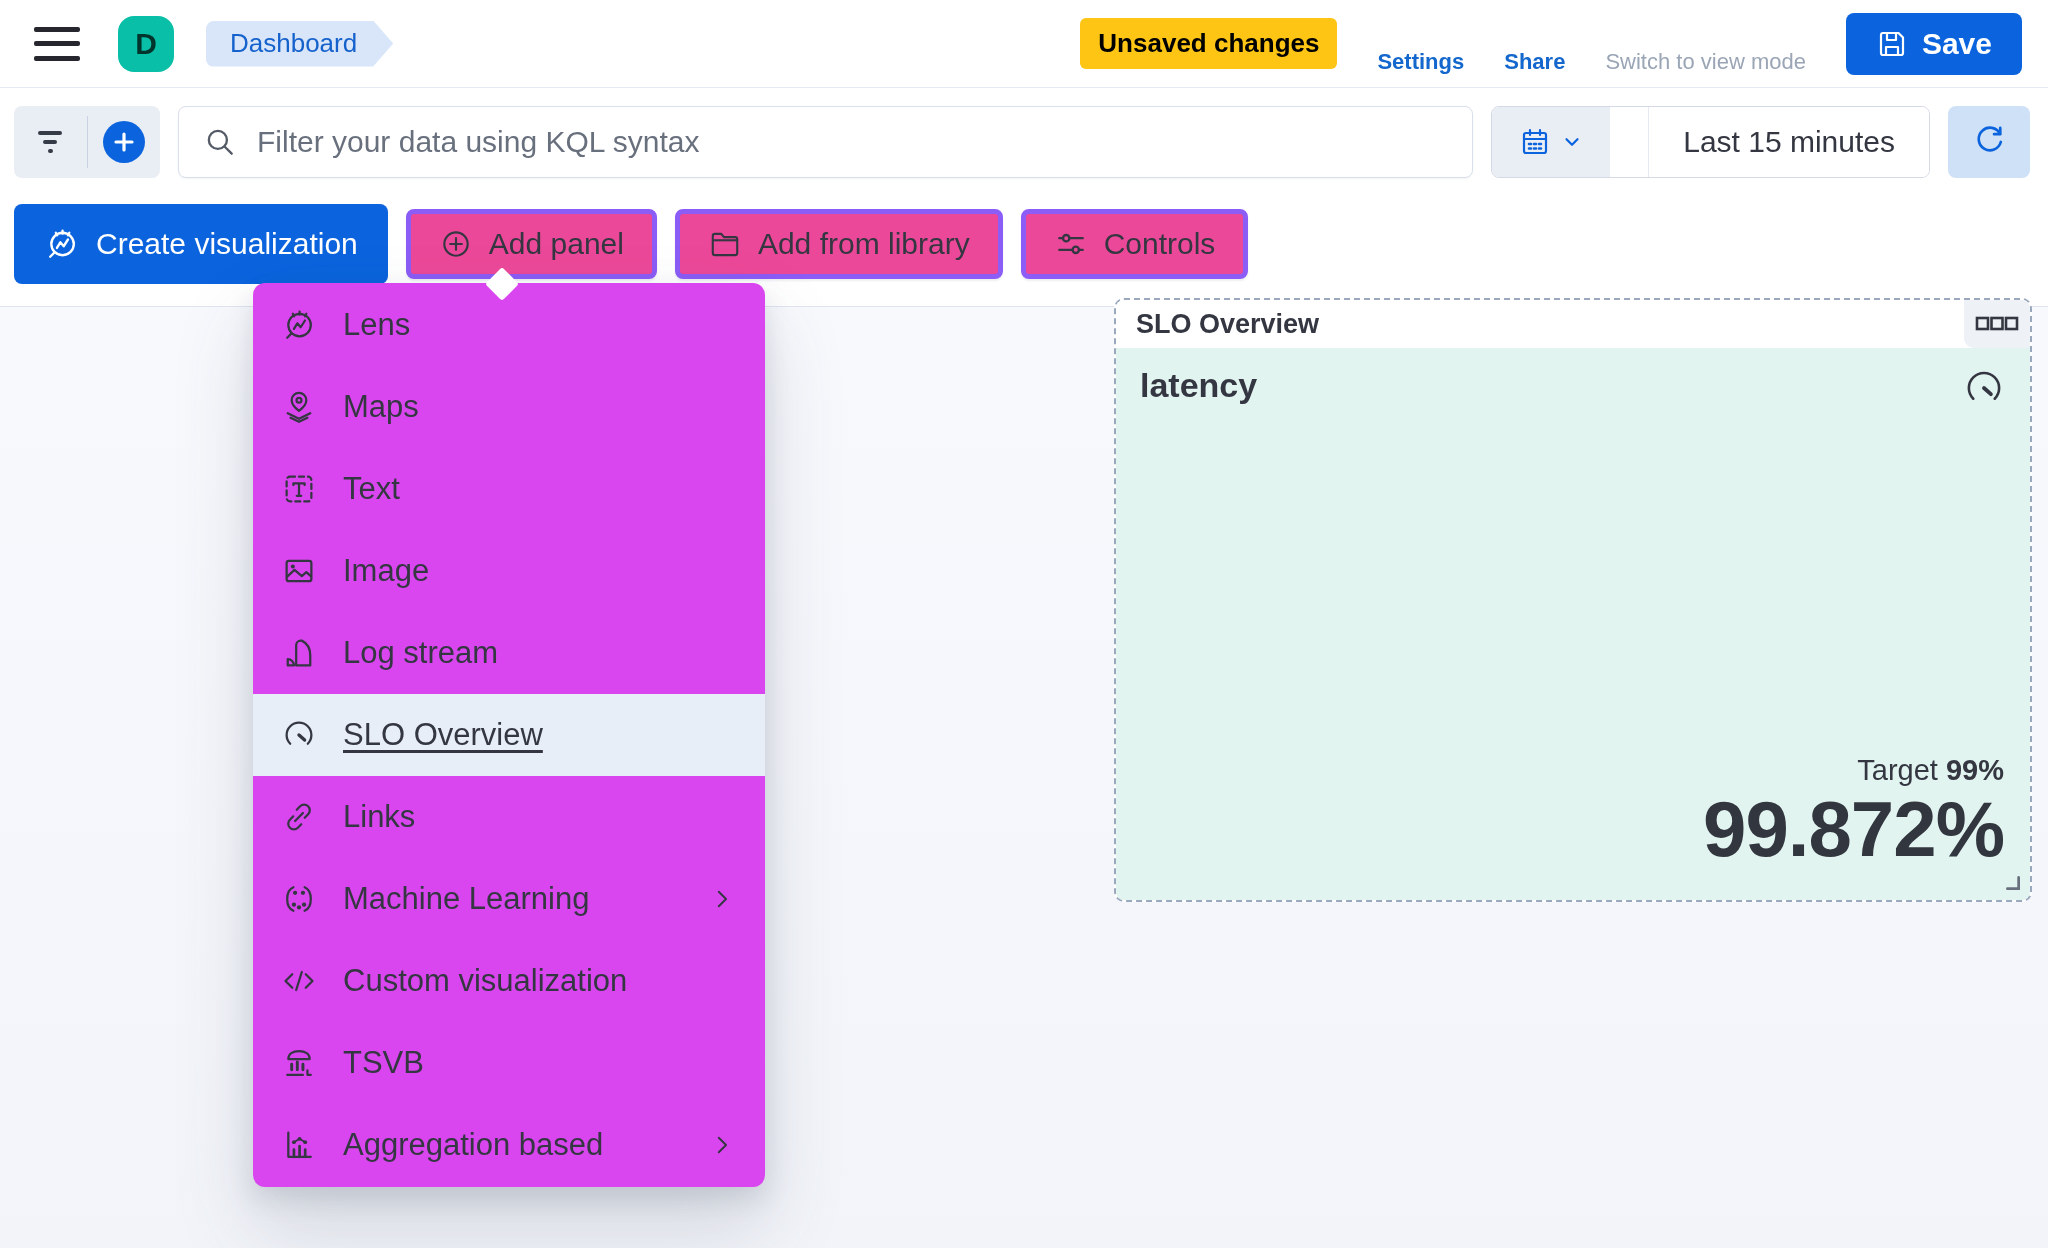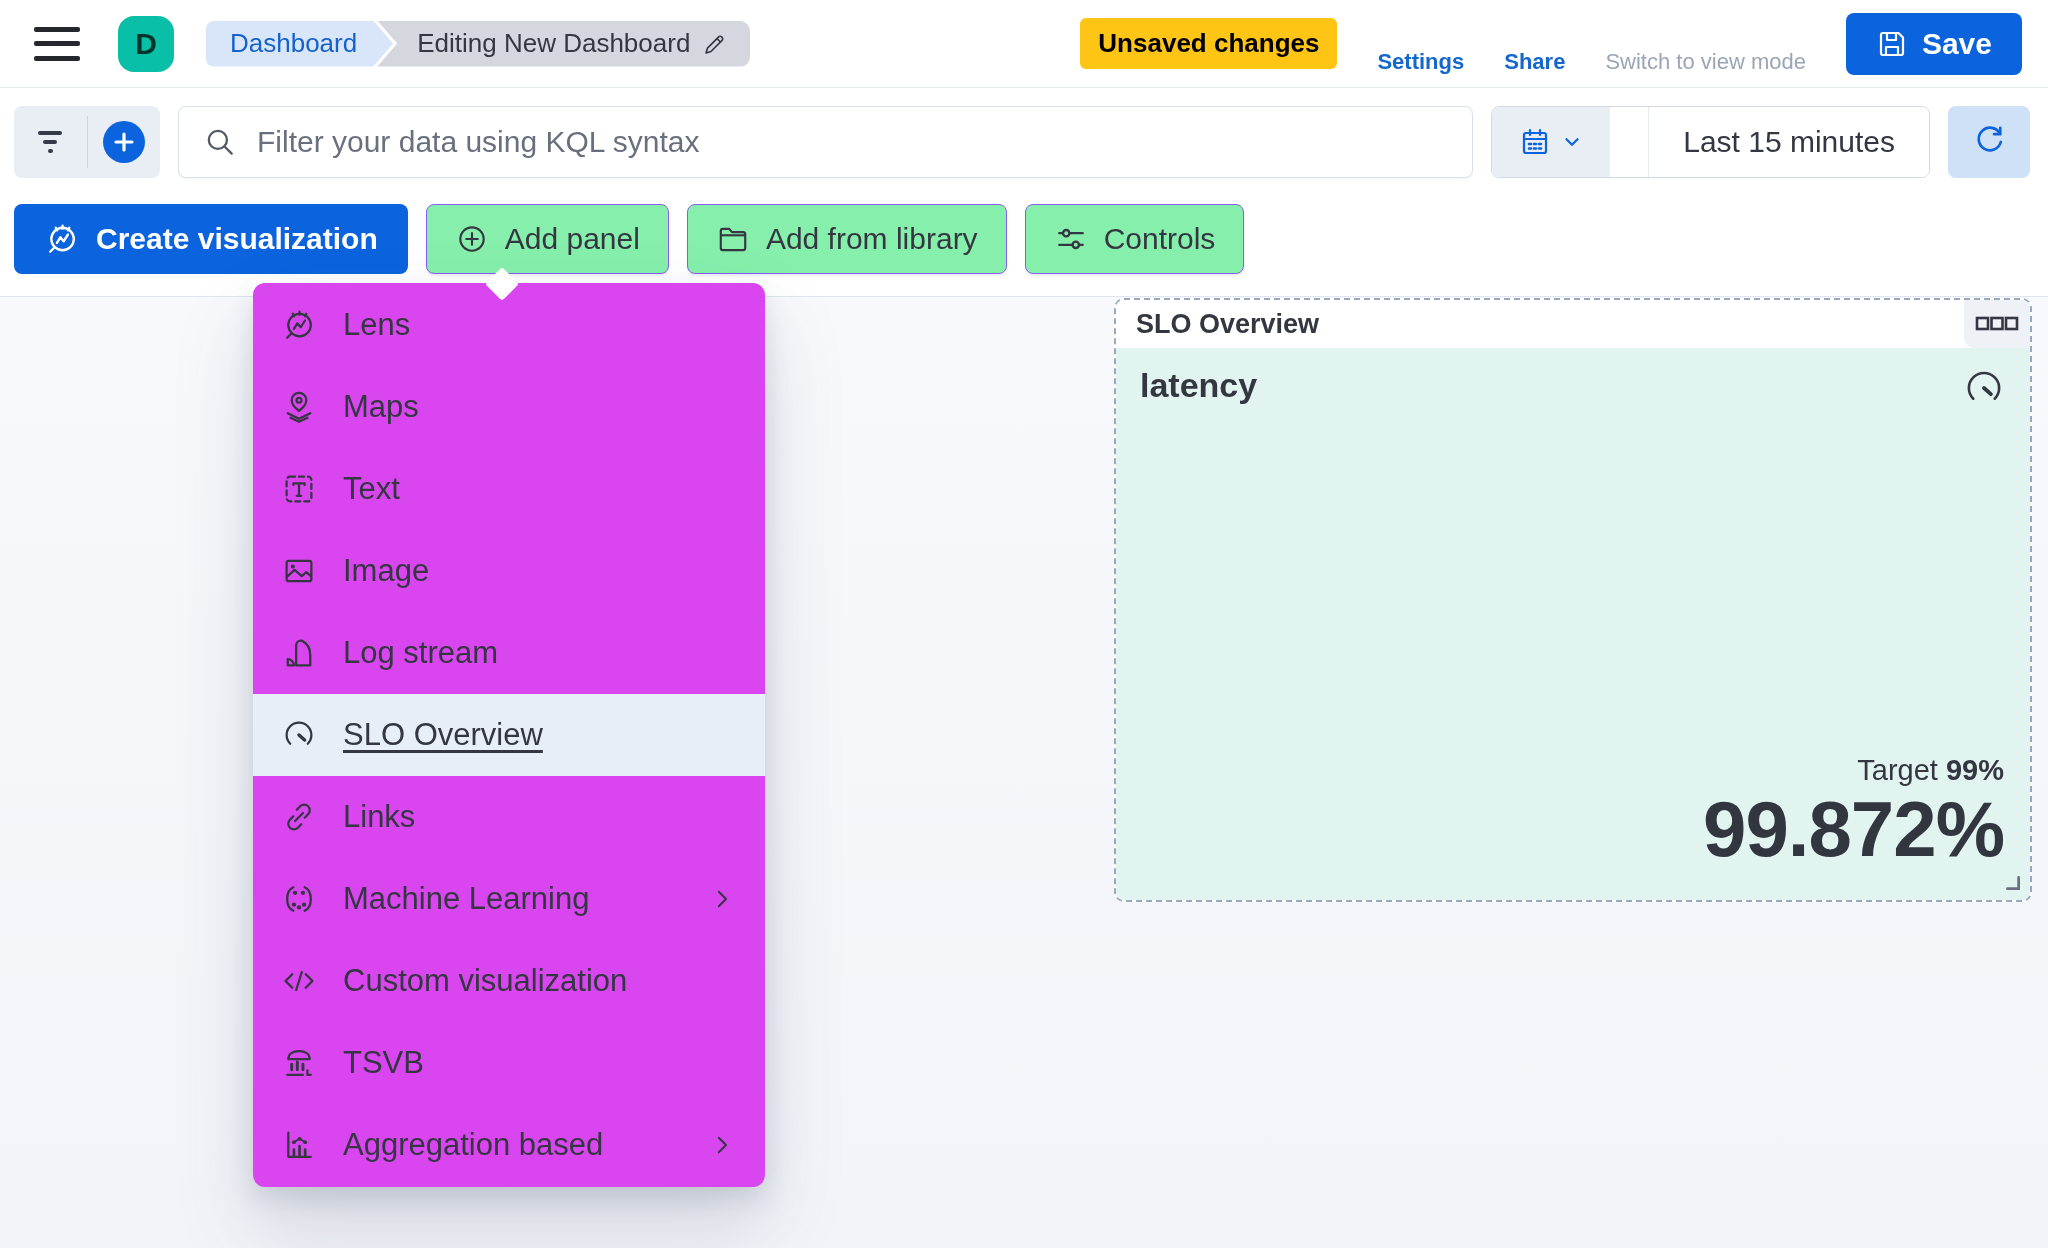--- a/index.html
+++ b/index.html
@@ -56,25 +56,25 @@
   .dp-cal { width:118px; background:#E9EDF4; border:none; cursor:pointer;
     display:flex; align-items:center; justify-content:center; gap:10px; }
   .dp-range { background:#fff; border:none; border-left:1px solid #E4E9F2; padding:0 34px;
     font-size:30px; color:#343741; font-family:inherit; cursor:pointer; }
   .refresh-btn { width:82px; height:72px; background:#CFE1F6; border:none; border-radius:8px;
     display:flex; align-items:center; justify-content:center; cursor:pointer; }
 
   
   .actionbar { display:flex; align-items:center; gap:18px; padding:10px 14px 22px 14px;
     background:#fff; border-bottom:1px solid #E0E6F0; }
-  .primary-btn { display:flex; align-items:center; gap:16px; height:70px; padding:0 30px;
+  .primary-btn { display:flex; align-items:center; gap:16px; height:80px; padding:0 30px;
     background:#0B64DD; color:#fff; border:none; border-radius:8px;
-    font-size:30px; font-weight:700; font-family:inherit; cursor:pointer; }
+    font-size:30px; font-weight:400; font-family:inherit; cursor:pointer; }
   .sec-btn { display:flex; align-items:center; gap:16px; height:70px; padding:0 28px;
-    background:#86efac; color:#343741; border:1px solid #8b5cf6; border-radius:8px;
+    background:#ec4899; color:#343741; border:5px solid #8b5cf6; border-radius:8px;
     font-size:30px; font-weight:500; font-family:inherit; cursor:pointer;
     box-shadow:0 2px 2px rgba(152,162,179,.18); }
 
   
   .canvas { position:relative; height:952px; background:linear-gradient(#F8F9FD,#F2F4F9); }
 
   
   .popover { position:absolute; left:253px; top:283px; width:512px; background:#d946ef; border-radius:12px;
     box-shadow:0 12px 24px rgba(65,78,101,.15), 0 40px 80px rgba(65,78,101,.18); z-index:20; padding:1px 0; }
   .popover::before { content:""; position:absolute; top:-11px; left:237px; width:24px; height:24px;
@@ -115,29 +115,20 @@
       <button class="hamburger" aria-label="menu">
         <span></span>
           <span></span>
           <span></span>
       </button>
       <div class="avatar">D</div>
       <nav class="breadcrumbs">
         <div class="crumb-first-wrap">
           <a class="crumb-first">Dashboard</a>
         </div>
-        <div class="crumb-cur-wrap">
-          <span class="crumb-current">
-            <span>Editing New Dashboard</span>
-            <svg width="26" height="26" viewBox="0 0 32 32" fill="none" stroke="#343741" stroke-width="2" stroke-linejoin="round">
-              <path d="M5 27l1.8-6L20.5 7.3a2.6 2.6 0 0 1 3.7 0l.5.5a2.6 2.6 0 0 1 0 3.7L11 25.2z"></path>
-              <path d="M18.5 9.3l4.2 4.2"></path>
-            </svg>
-          </span>
-        </div>
       </nav>
     </div>
     <div class="topbar-right">
       <span class="badge-warning">Unsaved changes</span>
       <a class="toplink">Settings</a>
       <a class="toplink">Share</a>
       <a class="toplink disabled">Switch to view mode</a>
       <button class="save-btn">
         <svg width="32" height="32" viewBox="0 0 32 32" fill="none" stroke="#fff" stroke-width="2.2" stroke-linejoin="round">
           <path d="M5 7a2 2 0 0 1 2-2h15.5L27 9.5V25a2 2 0 0 1-2 2H7a2 2 0 0 1-2-2z"></path>

